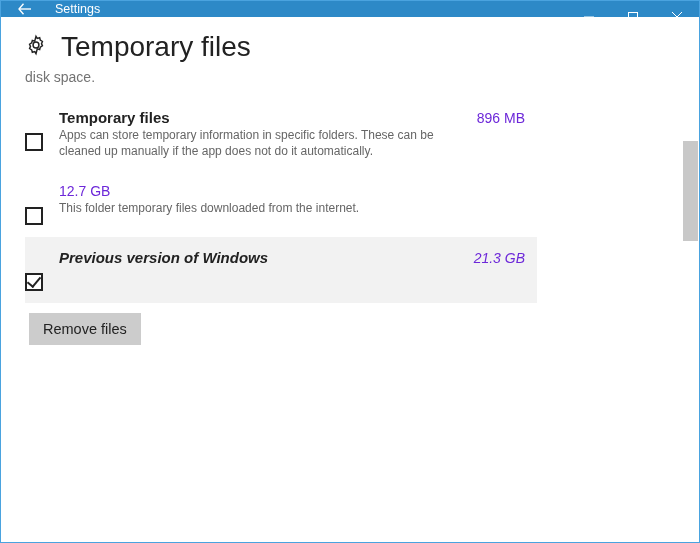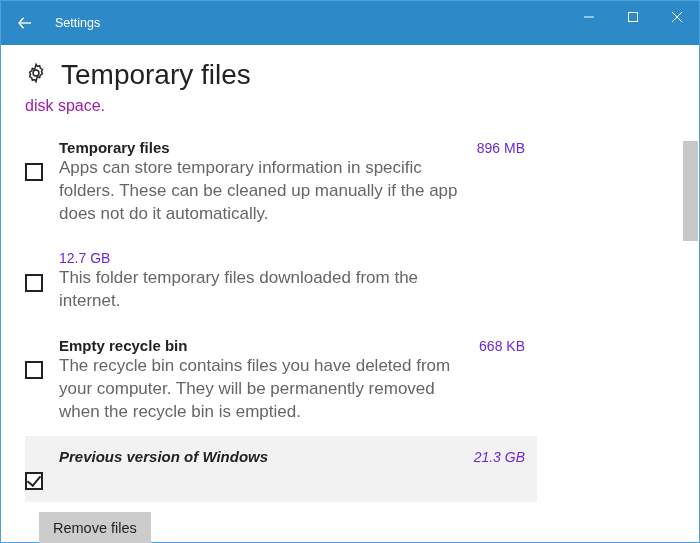--- a/index.html
+++ b/index.html
@@ -12,21 +12,21 @@
     position: relative;
   }
   .window {
     width: 700px;
     height: 543px;
     background: #fff;
     border: 1px solid #4aa3df;
     position: relative;
   }
   .titlebar {
-    height: 44px;
+    height: 16px;
     background: #2d89c7;
     display: flex;
     align-items: center;
     color: #fff;
     font-size: 12px;
     position: relative;
   }
   .back-btn {
     width: 48px;
     height: 32px;
@@ -58,22 +58,22 @@
     align-items: center;
   }
   .gear { margin-right: 14px; }
   .page-title {
     font-size: 28px;
     font-weight: 300;
     color: #222;
   }
   .truncated {
     padding: 0 24px 6px 24px;
-    font-size: 16px;
-    color: #a21caf;
+    font-size: 14px;
+    color: #737373;
   }
   .list {
     padding: 6px 24px 0 24px;
     width: 560px;
   }
   .item {
     display: flex;
     padding: 12px 6px 12px 0;
     align-items: flex-start;
   }
@@ -113,28 +113,28 @@
   .item-title {
     font-size: 15px;
     font-weight: 600;
     color: #222;
   }
   .item-size {
     font-size: 14px;
     color: #6d28d9;
   }
   .item-desc {
-    font-size: 17px;
+    font-size: 12px;
     color: #666;
     line-height: 1.35;
     max-width: 410px;
     margin-top: 1px;
   }
   .action-row {
-    padding: 10px 24px 0 38px;
+    padding: 10px 24px 0 28px;
   }
   .remove-btn {
     display: inline-block;
     background: #ccc;
     border: none;
     padding: 8px 14px;
     font-size: 14.5px;
     color: #222;
     cursor: pointer;
     font-family: inherit;
@@ -213,32 +213,20 @@
         <div class="checkbox"></div>
       </div>
       <div class="item-body">
         <div class="item-head">
           <span class="item-size">12.7 GB</span>
         </div>
         <div class="item-desc">This folder temporary files downloaded from the internet.</div>
       </div>
     </div>
 
-    <div class="item">
-      <div class="chk-col">
-        <div class="checkbox"></div>
-      </div>
-      <div class="item-body">
-        <div class="item-head">
-          <span class="item-title">Empty recycle bin</span>
-          <span class="item-size">668 KB</span>
-        </div>
-        <div class="item-desc">The recycle bin contains files you have deleted from your computer. They will be permanently removed when the recycle bin is emptied.</div>
-      </div>
-    </div>
 
     <div class="item selected">
       <div class="chk-col">
         <div class="checkbox checked"></div>
       </div>
       <div class="item-body">
         <div class="item-head">
           <span class="item-title">Previous version of Windows</span>
           <span class="item-size">21.3 GB</span>
         </div>

